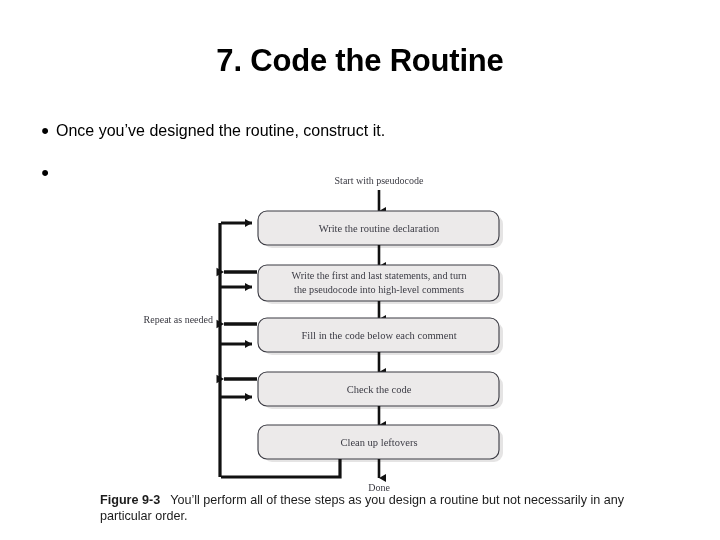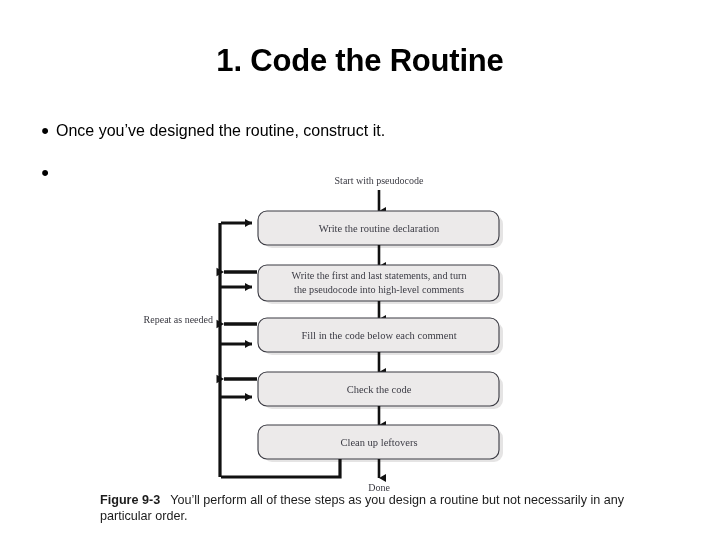--- a/index.html
+++ b/index.html
@@ -93,21 +93,21 @@
     color: #1c1c1c;
   }
   .figure-caption .cap-num {
     font-weight: bold;
     margin-right: 10px;
   }
 </style>
 </head>
 <body>
 
-<div class="slide-title">1. Code the Routine</div>
+<div class="slide-title">7. Code the Routine</div>
 
 <div class="bullet-list">
   <div class="bullet-row">
     <span class="bullet-dot">•</span>
     <span class="bullet-text">Once you’ve designed the routine, construct it.</span>
   </div>
   <div class="bullet-row empty">
     <span class="bullet-dot">•</span>
     <span class="bullet-text"></span>
   </div>

